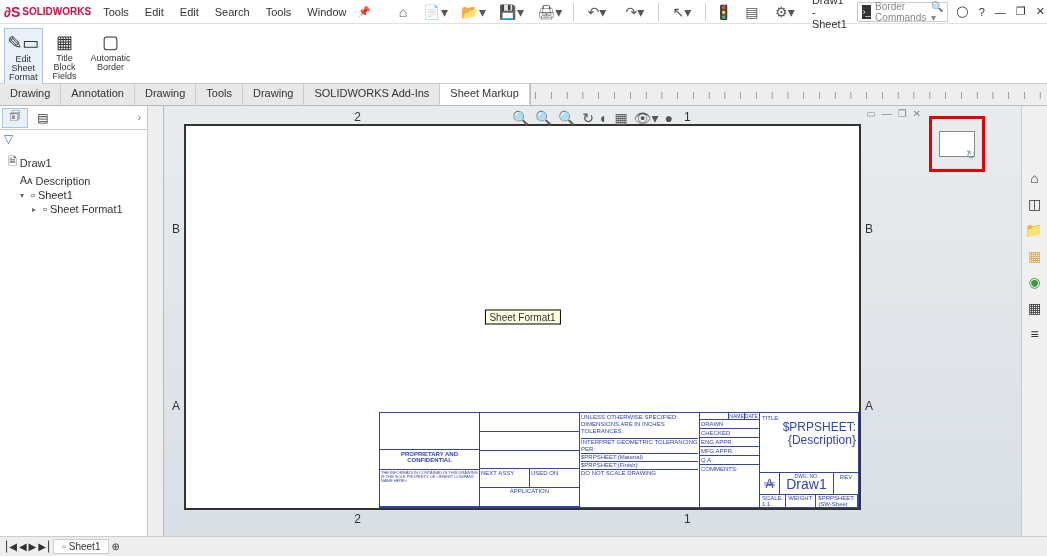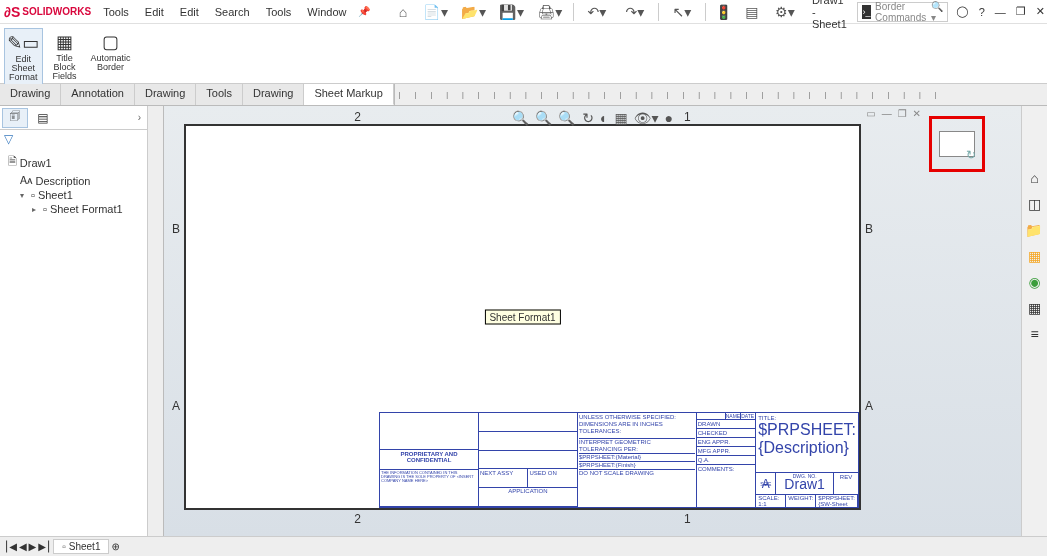--- a/index.html
+++ b/index.html
@@ -56,21 +56,21 @@
 .titleblock { position: absolute; right: 0; bottom: 0; width: 480px; height: 96px; border: 1px solid #3344aa; display: flex; font-size: 6px; color: #3344aa; }
 .tb-left { width: 100px; border-right: 1px solid #3344aa; display: flex; flex-direction: column; }
 .tb-left .row { flex: 1; border-bottom: 1px solid #3344aa; padding: 1px; }
 .tb-mid { width: 100px; border-right: 1px solid #3344aa; display: flex; flex-direction: column; }
 .tb-mid .row { flex: 1; border-bottom: 1px solid #3344aa; }
 .tb-specs { width: 120px; border-right: 1px solid #3344aa; padding: 1px; line-height: 1.2; }
 .tb-approvals { width: 60px; border-right: 1px solid #3344aa; }
 .tb-title { flex: 1; display: flex; flex-direction: column; }
 .tb-title-main { flex: 2; border-bottom: 1px solid #3344aa; padding: 2px; }
 .tb-title-main .t { font-size: 6px; }
-.tb-title-main .desc { font-size: 16px; color: #3344aa; text-align: left; line-height: 1.1; }
+.tb-title-main .desc { font-size: 12px; color: #3344aa; text-align: right; line-height: 1.1; }
 .tb-dwg { display: flex; border-bottom: 1px solid #3344aa; height: 22px; }
 .tb-dwg .size { width: 20px; border-right: 1px solid #3344aa; text-align: center; font-size: 12px; display: flex; align-items: center; justify-content: center; }
 .tb-dwg .dwgno { flex: 1; text-align: center; font-size: 14px; display: flex; align-items: center; justify-content: center; border-right: 1px solid #3344aa; }
 .tb-dwg .rev { width: 24px; text-align: center; padding: 1px; }
 .tb-scale { display: flex; height: 12px; font-size: 6px; }
 .tb-scale span { border-right: 1px solid #3344aa; padding: 0 2px; }
 
 .highlight-box { position: absolute; top: 10px; right: 36px; width: 56px; height: 56px; border: 3px solid #e60000; z-index: 10; display: flex; align-items: center; justify-content: center; }
 .highlight-inner { width: 36px; height: 26px; border: 1px solid #888; background: #fff; position: relative; }
 .highlight-inner::after { content: "↻"; position: absolute; right: -2px; bottom: -6px; font-size: 12px; color: #7aa; }
@@ -147,20 +147,21 @@
 Border</span>
   </div>
 </div>
 
 <div class="tabbar">
   <div class="tab">Drawing</div>
   <div class="tab">Annotation</div>
   <div class="tab">Drawing</div>
   <div class="tab">Tools</div>
   <div class="tab">Drawing</div>
+  <div class="tab">SOLIDWORKS Add-Ins</div>
   <div class="tab active">Sheet Markup</div>
   <div class="ruler-h">| | | | | | | | | | | | | | | | | | | | | | | | | | | | | | | | | | |</div>
 </div>
 
 <div class="main">
   <div class="sidepanel">
     <div class="sidepanel-tabs">
       <span class="sp-tab active">🗊</span>
       <span class="sp-tab">▤</span>
       <span class="sp-expand">›</span>

